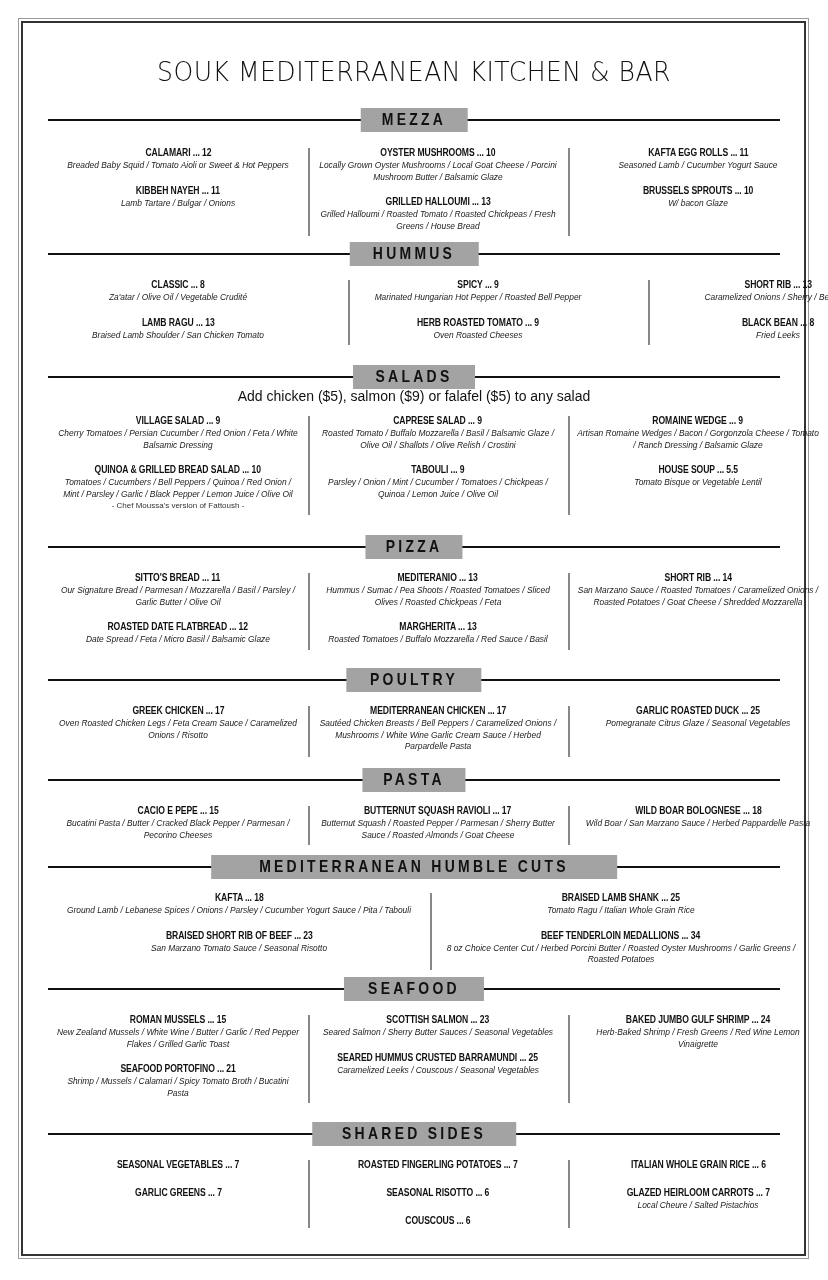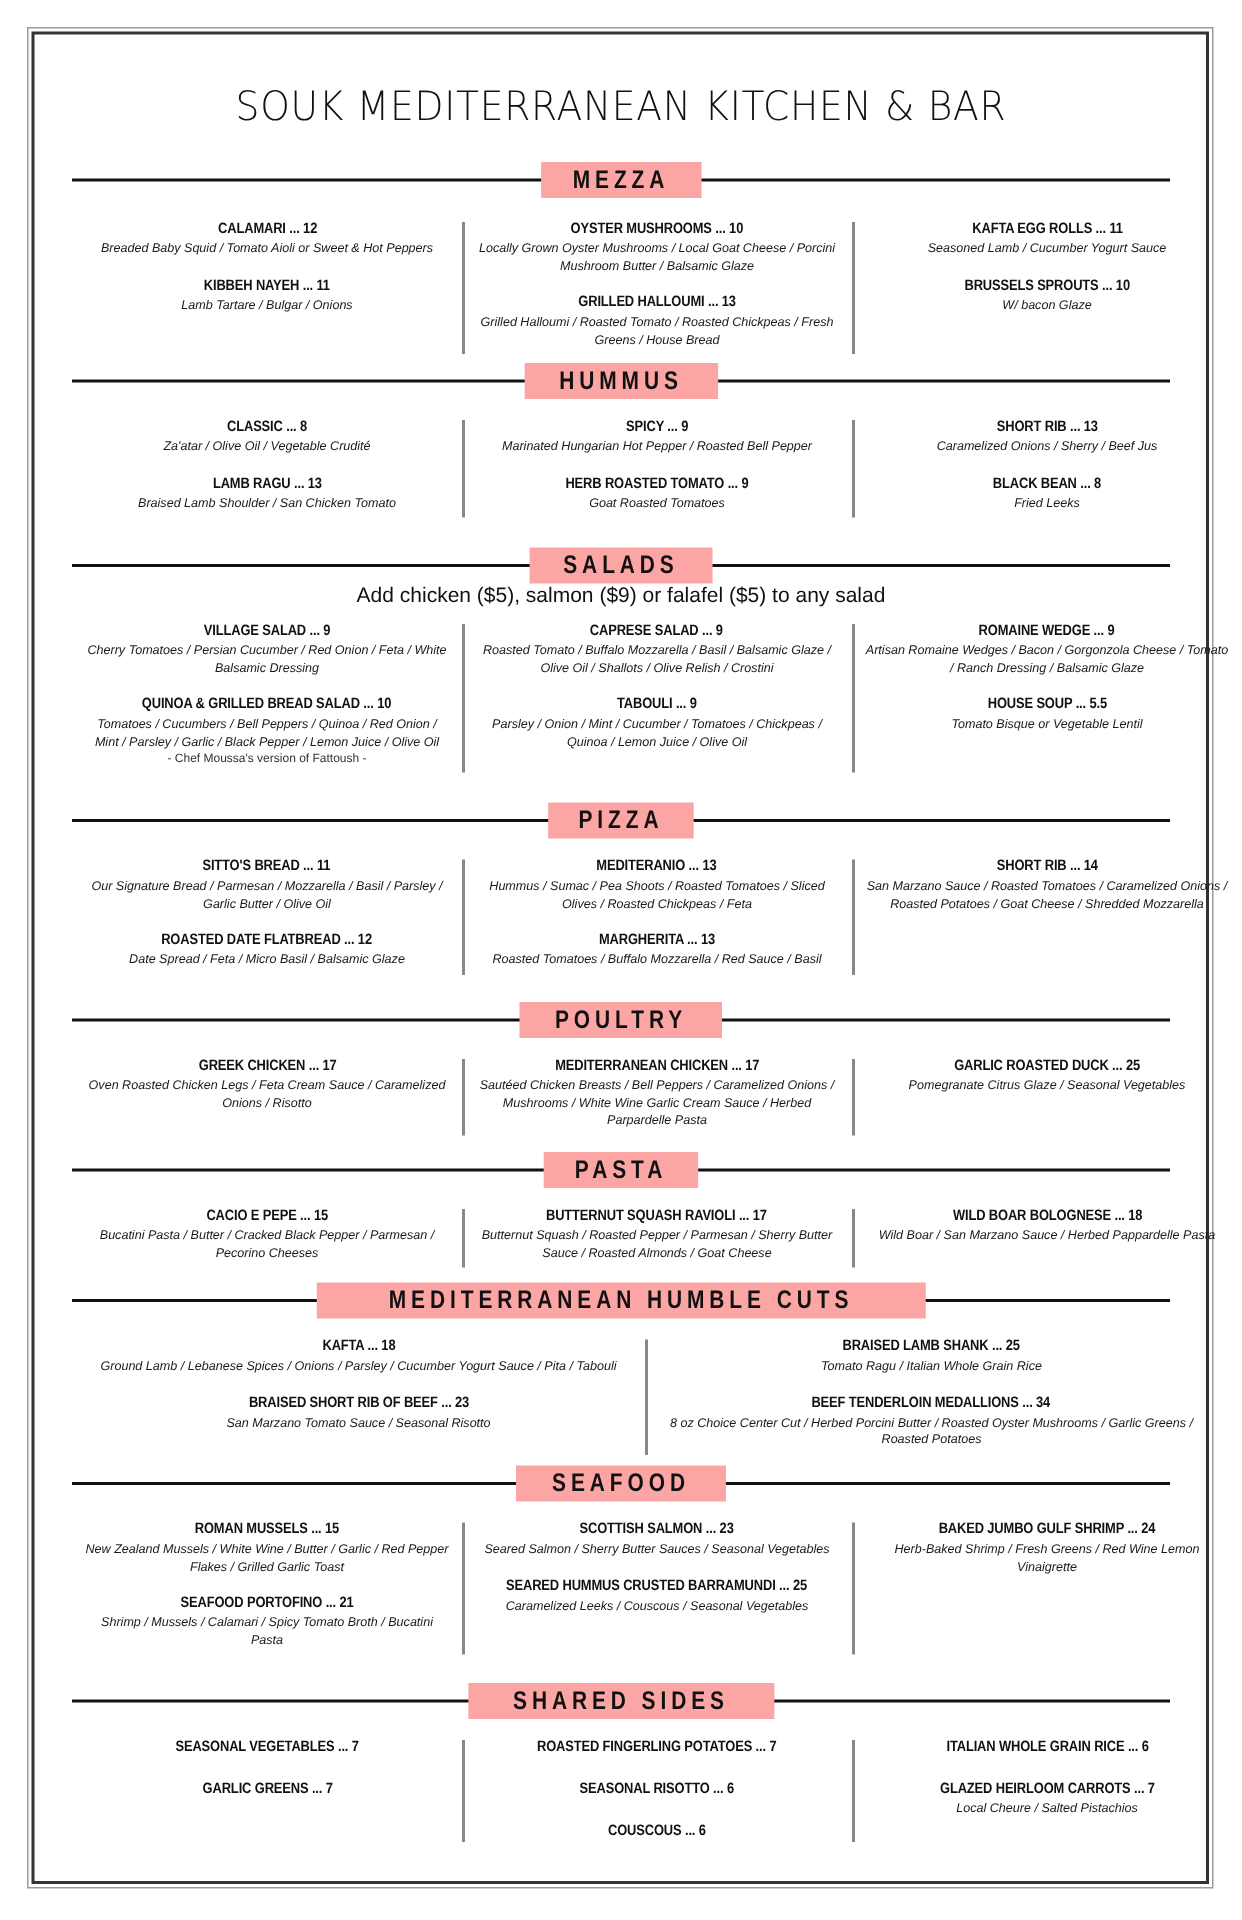--- a/index.html
+++ b/index.html
@@ -9,21 +9,21 @@
          border: 1px solid #9a9a9a; box-sizing: border-box; }
   .frame-inner { position: absolute; left: 21px; top: 21px; width: 785px; height: 1235px;
          border: 2px solid #333; box-sizing: border-box; }
   .title { position: absolute; top: 56px; left: 0; width: 828px; text-align: center;
          font-family: "DejaVu Sans", sans-serif; font-weight: 300; font-size: 27px; letter-spacing: 0.5px;
          color: #111; transform: scaleX(0.93); transform-origin: center; }
   .section { position: absolute; left: 48px; width: 732px; }
   .rule-row { position: relative; height: 24px; }
   .rule-row .line { position: absolute; top: 11px; left: 0; right: 0; height: 2px; background: #111; }
   .rule-row .head { position: absolute; top: 0; left: 50%; transform: translateX(-50%);
-         background: #fca5a5; padding: 0 14px; font-family: "Liberation Sans", sans-serif;
+         background: #a3a3a3; padding: 0 14px; font-family: "Liberation Sans", sans-serif;
          font-weight: 700; font-size: 17px; letter-spacing: 4px; line-height: 24px; white-space: nowrap;
          text-transform: uppercase; }
   .head-inner { display: inline-block; transform: scaleX(0.82); }
   .note { text-align: center; font-size: 14px; margin-top: 1px; line-height: 12px; }
   .cols { display: flex; margin-top: 8px; }
   .col { flex: 1; text-align: center; padding: 0 8px; position: relative; }
   .col3 .col { width: 244px; flex: none; }
   .col.div::before { content: ""; position: absolute; left: 0; top: 6px; bottom: 4px;
          width: 2px; background: #888; }
   .item { margin-bottom: 8px; }
@@ -59,28 +59,28 @@
       <div class="item"><div class="item-name">BRUSSELS SPROUTS ... 10</div><div class="item-desc">W/ bacon  Glaze</div></div>
     </div>
   </div>
 </div>
 
 <div class="section" style="top:242px;">
   <div class="rule-row">
       <div class="line"></div>
     <div class="head"><span class="head-inner">HUMMUS</span></div>
     </div>
-  <div class="cols col3" style="margin-top:8px;">
+  <div class="cols col3" style="margin-top:8px;gap:40px;">
     <div class="col">
       <div class="item"><div class="item-name">CLASSIC ... 8</div><div class="item-desc">Za'atar / Olive Oil / Vegetable Crudité</div></div>
       <div class="item"><div class="item-name">LAMB RAGU ... 13</div><div class="item-desc">Braised Lamb Shoulder / San Chicken Tomato</div></div>
     </div>
     <div class="col div">
       <div class="item"><div class="item-name">SPICY ... 9</div><div class="item-desc">Marinated Hungarian Hot Pepper / Roasted Bell Pepper</div></div>
-      <div class="item"><div class="item-name">HERB ROASTED TOMATO ... 9</div><div class="item-desc">Goat Roasted Tomatoes</div></div>
+      <div class="item"><div class="item-name">HERB ROASTED TOMATO ... 9</div><div class="item-desc">Oven Roasted Cheeses</div></div>
     </div>
     <div class="col div">
       <div class="item"><div class="item-name">SHORT RIB ... 13</div><div class="item-desc">Caramelized Onions / Sherry / Beef Jus</div></div>
       <div class="item"><div class="item-name">BLACK BEAN  ... 8</div><div class="item-desc">Fried Leeks</div></div>
     </div>
   </div>
 </div>
 
 <div class="section" style="top:365px;">
   <div class="rule-row">

